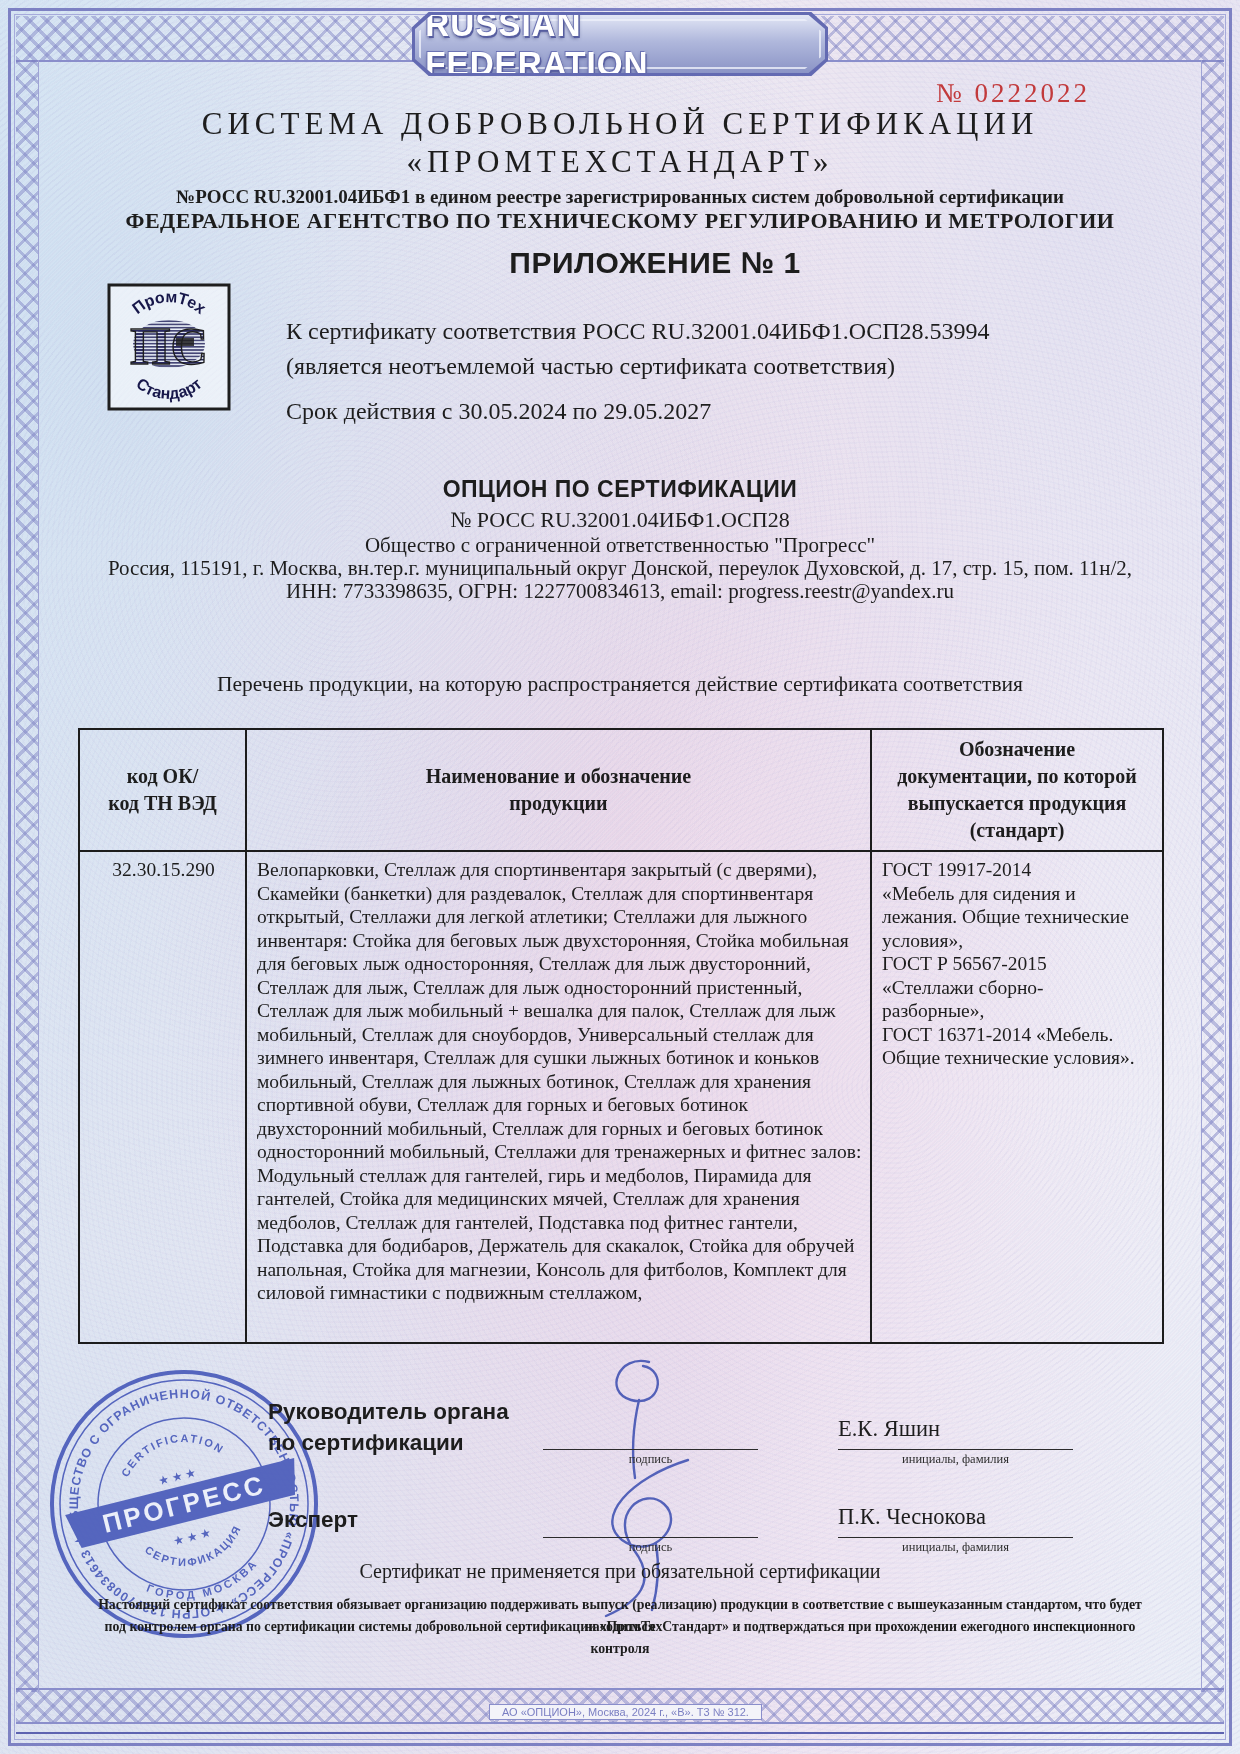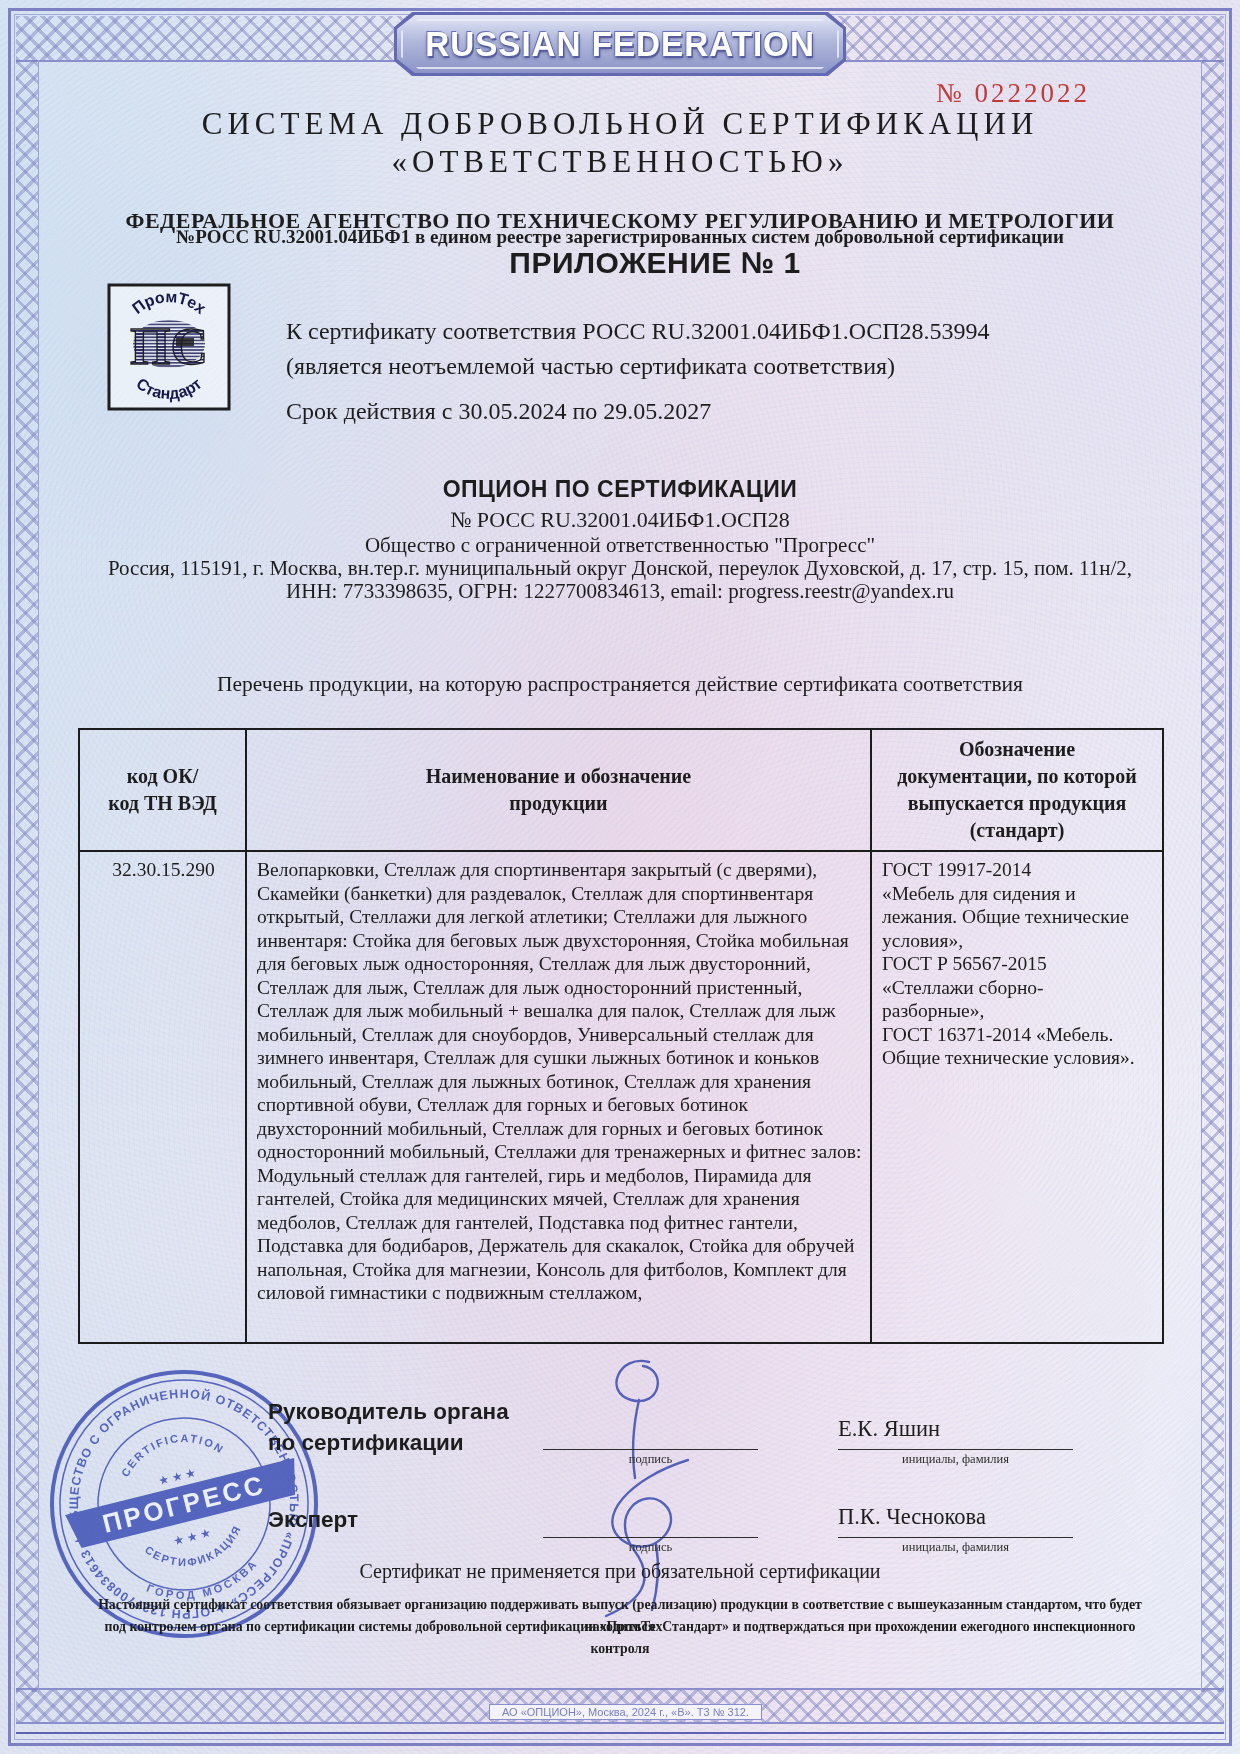--- a/index.html
+++ b/index.html
@@ -25,36 +25,36 @@
     background-image:
       repeating-linear-gradient(135deg, rgba(125,129,195,.45) 0 3px, transparent 3px 12px),
       repeating-linear-gradient(45deg, rgba(125,129,195,.45) 0 3px, transparent 3px 12px);
   }
   .band-top{left:16px;right:16px;top:16px;height:44px;border-bottom:2px solid #8a8ecb;}
   .band-bottom{left:16px;right:16px;bottom:30px;height:32px;border-top:2px solid #8a8ecb;border-bottom:2px solid #8a8ecb;}
   .band-left{left:16px;width:22px;top:60px;bottom:62px;border-right:1.5px solid #9ea2d5;}
   .band-right{right:16px;width:22px;top:60px;bottom:62px;border-left:1.5px solid #9ea2d5;}
   .bottom-rule{position:absolute;left:16px;right:16px;bottom:20px;border-top:2.5px solid #5d63b0;pointer-events:none;}
   
-  .plaque{position:absolute;top:12px;left:50%;transform:translateX(-50%);width:452px;height:64px;
+  .plaque{position:absolute;top:12px;left:50%;transform:translateX(-50%);width:416px;height:64px;
     background:#636ab2;clip-path:polygon(4% 0,96% 0,100% 24%,100% 76%,96% 100%,4% 100%,0 76%,0 24%);}
   .plaque-in{position:absolute;inset:3px;background:linear-gradient(180deg,#e2e6f5 0%,#b0b8dc 45%,#8b94c6 100%);
     clip-path:polygon(4% 0,96% 0,100% 24%,100% 76%,96% 100%,4% 100%,0 76%,0 24%);
     display:flex;align-items:center;justify-content:center;}
   .plaque-in:before{content:"";position:absolute;inset:4px;border:2px solid #eef0fa;
     clip-path:polygon(4% 0,96% 0,100% 24%,100% 76%,96% 100%,4% 100%,0 76%,0 24%);opacity:.8;}
   .plaque-text{font-family:"Liberation Sans",sans-serif;font-weight:800;font-size:35px;letter-spacing:1px;
     color:#ffffff;transform:scaleX(.95);
     text-shadow:1.5px 1.5px 0 #565d9f,-1px -1px 0 #6b72b4,0 2px 4px rgba(55,60,120,.75);}
   
   .serial{position:absolute;top:78px;right:150px;font-size:27px;letter-spacing:3px;color:#c23a3c;}
   .centered{position:absolute;left:40px;right:40px;text-align:center;}
   .title1{top:106px;font-size:31px;letter-spacing:5px;}
   .title2{top:144px;font-size:31px;letter-spacing:5px;}
-  .regline{top:186px;font-size:19px;font-weight:bold;margin-top:40px;}
+  .regline{top:186px;font-size:19px;font-weight:bold;}
   .agency{top:208px;font-size:22px;font-weight:bold;letter-spacing:.5px;}
   .annex{top:246px;font-family:"Liberation Sans",sans-serif;font-weight:bold;font-size:30px;letter-spacing:.5px;padding-left:70px;}
   .logo{position:absolute;left:106px;top:282px;width:126px;height:130px;}
   .certref{position:absolute;left:286px;top:314px;font-size:24px;line-height:35px;}
   .validity{position:absolute;left:286px;top:398px;font-size:24px;}
   .org-heading{top:476px;font-family:"Liberation Sans",sans-serif;font-weight:bold;font-size:23px;letter-spacing:.5px;}
   .org-number{top:507px;font-size:22px;}
   .org-name{top:533px;font-size:21px;}
   .org-address{top:556px;font-size:21px;}
   .org-req{top:579px;font-size:21px;}
@@ -107,21 +107,21 @@
 
   <div class="plaque">
     <div class="plaque-in">
       <span class="plaque-text">RUSSIAN FEDERATION</span>
     </div>
   </div>
 
   <div class="serial">№ 0222022</div>
 
   <div class="centered title1">СИСТЕМА ДОБРОВОЛЬНОЙ СЕРТИФИКАЦИИ</div>
-  <div class="centered title2">«ОТВЕТСТВЕННОСТЬЮ»</div>
+  <div class="centered title2">«ПРОМТЕХСТАНДАРТ»</div>
   <div class="centered regline">№РОСС RU.32001.04ИБФ1 в едином реестре зарегистрированных систем добровольной сертификации</div>
   <div class="centered agency">ФЕДЕРАЛЬНОЕ АГЕНТСТВО ПО ТЕХНИЧЕСКОМУ РЕГУЛИРОВАНИЮ И МЕТРОЛОГИИ</div>
   <div class="centered annex">ПРИЛОЖЕНИЕ № 1</div>
 
   <div class="logo">
     <svg width="126" height="130" viewBox="0 0 126 130">
       <defs>
         <pattern id="hatch" width="4" height="3.2" patternUnits="userSpaceOnUse">
           <rect width="4" height="1.7" fill="#28285f"></rect>
         </pattern>

